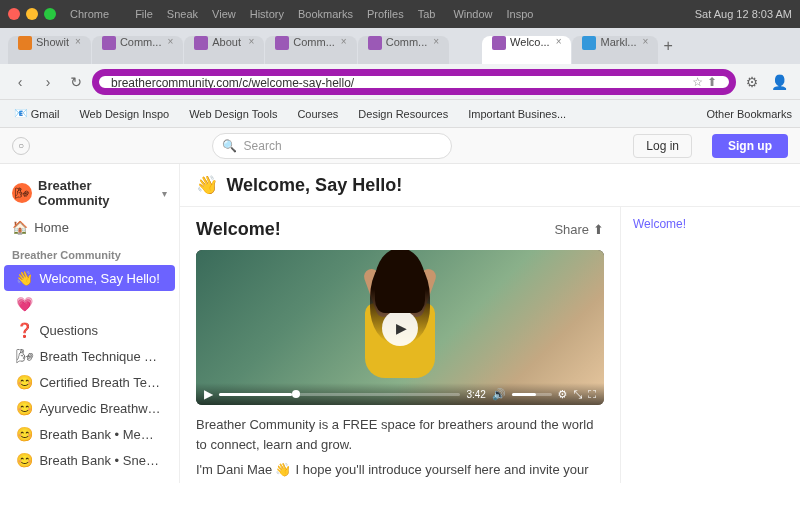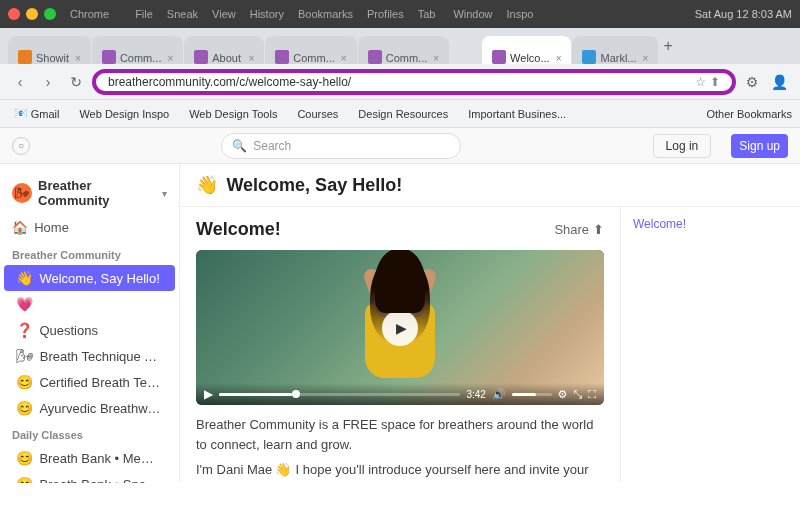--- a/index.html
+++ b/index.html
@@ -7,50 +7,50 @@
 
     
     .chrome-bar { background: #3c3c3c; height: 28px; display: flex; align-items: center; padding: 0 8px; gap: 6px; }
     .traffic-light { width: 12px; height: 12px; border-radius: 50%; }
     .traffic-red { background: #ff5f57; }
     .traffic-yellow { background: #ffbd2e; }
     .traffic-green { background: #28c840; }
 
     
     .tab-bar { background: #dee1e6; height: 36px; display: flex; align-items: flex-end; padding: 0 8px; gap: 1px; overflow: hidden; }
-    .tab { background: #fff; height: 28px; border-radius: 8px 8px 0 0; display: flex; align-items: flex-end; padding: 0 10px; font-size: 11px; color: #333; min-width: 80px; max-width: 120px; gap: 4px; white-space: nowrap; overflow: hidden; }
+    .tab { background: #fff; height: 28px; border-radius: 8px 8px 0 0; display: flex; align-items: flex-start; padding: 0 10px; font-size: 11px; color: #333; min-width: 80px; max-width: 120px; gap: 4px; white-space: nowrap; overflow: hidden; }
     .tab.active { background: #fff; z-index: 1; margin-left: 32px; }
     .tab.inactive { background: #d3d6db; color: #555; }
     .tab-favicon { width: 14px; height: 14px; border-radius: 2px; background: #4a90d9; flex-shrink: 0; }
     .tab-label { overflow: hidden; text-overflow: ellipsis; flex: 1; }
     .tab-close { font-size: 10px; color: #888; margin-left: 2px; cursor: pointer; }
     .tab-add { background: none; border: none; font-size: 16px; color: #666; cursor: pointer; padding: 0 4px; align-self: center; }
 
     
     .address-bar { background: #f1f3f4; height: 36px; display: flex; align-items: center; padding: 0 8px; gap: 4px; border-bottom: 1px solid #ddd; }
     .nav-btn { background: none; border: none; font-size: 14px; color: #666; cursor: pointer; width: 24px; height: 24px; display: flex; align-items: center; justify-content: center; border-radius: 4px; }
-    .url-bar { flex: 1; height: 26px; background: #fff; border: 4px solid #a21caf; border-radius: 13px; display: flex; align-items: center; padding: 0 12px; font-size: 12px; color: #333; }
+    .url-bar { flex: 1; height: 26px; background: #fff; border: 7px solid #a21caf; border-radius: 13px; display: flex; padding: 0 12px; font-size: 12px; color: #333; }
     .url-text { flex: 1; overflow: hidden; text-overflow: ellipsis; white-space: nowrap; }
     .url-icons { display: flex; gap: 4px; align-items: center; }
     .url-icon { font-size: 12px; color: #888; }
 
     
     .bookmarks-bar { background: #f1f3f4; height: 28px; display: flex; align-items: center; padding: 0 8px; gap: 8px; border-bottom: 1px solid #ddd; font-size: 11px; color: #333; overflow: hidden; }
     .bookmark-item { display: flex; align-items: center; gap: 3px; padding: 2px 6px; border-radius: 3px; cursor: pointer; white-space: nowrap; }
     .bm-icon { font-size: 11px; }
     .bookmarks-other { margin-left: auto; font-size: 11px; color: #333; cursor: pointer; }
 
     
     .search-area { background: #f9f9f9; height: 36px; display: flex; align-items: center; justify-content: center; border-bottom: 1px solid #e8e8e8; padding: 0 12px; }
     .circle-icon { width: 18px; height: 18px; border-radius: 50%; border: 1px solid #ccc; display: flex; align-items: center; justify-content: center; font-size: 10px; color: #888; }
     .search-box { display: flex; align-items: center; background: #fff; border: 1px solid #ddd; border-radius: 16px; height: 26px; width: 240px; padding: 0 10px; gap: 6px; font-size: 12px; color: #999; }
     .search-box-icon { font-size: 12px; color: #999; }
     .auth-buttons { display: flex; gap: 20px; margin-left: auto; }
     .btn-login { background: none; border: 1px solid #ddd; border-radius: 4px; padding: 4px 12px; font-size: 12px; cursor: pointer; color: #333; }
-    .btn-signup { background: #6c63ff; border: none; border-radius: 4px; padding: 4px 8px; font-size: 12px; cursor: pointer; color: #fff; font-weight: 400; }
+    .btn-signup { background: #6c63ff; border: none; border-radius: 4px; padding: 4px 16px; font-size: 12px; cursor: pointer; color: #fff; font-weight: 700; }
 
     
     .main-layout { display: flex; height: 319px; }
 
     
     .sidebar { width: 180px; background: #fff; border-right: 1px solid #eee; padding: 8px 0; flex-shrink: 0; overflow: hidden; }
     .sidebar-header { display: flex; align-items: center; padding: 6px 12px; gap: 6px; cursor: pointer; }
     .sidebar-community-icon { width: 20px; height: 20px; border-radius: 50%; background: #ff6b35; display: flex; align-items: center; justify-content: center; font-size: 11px; }
     .sidebar-community-name { font-size: 13px; font-weight: 600; color: #333; flex: 1; }
     .sidebar-chevron { font-size: 10px; color: #888; }
@@ -238,21 +238,20 @@
       <span class="sidebar-item-label">Breath Technique Training</span>
     </div>
     <div class="sidebar-item">
       <span class="sidebar-item-emoji">😊</span>
       <span class="sidebar-item-label">Certified Breath Teachers</span>
     </div>
     <div class="sidebar-item">
       <span class="sidebar-item-emoji">😊</span>
       <span class="sidebar-item-label">Ayurvedic Breathwork Retreat</span>
     </div>
-    <div class="sidebar-section-label">Daily Classes</div>
     <div class="sidebar-item">
       <span class="sidebar-item-emoji">😊</span>
       <span class="sidebar-item-label">Breath Bank • Members Only</span>
     </div>
     <div class="sidebar-item">
       <span class="sidebar-item-emoji">😊</span>
       <span class="sidebar-item-label">Breath Bank • Sneak Peek</span>
     </div>
   </div>
 

